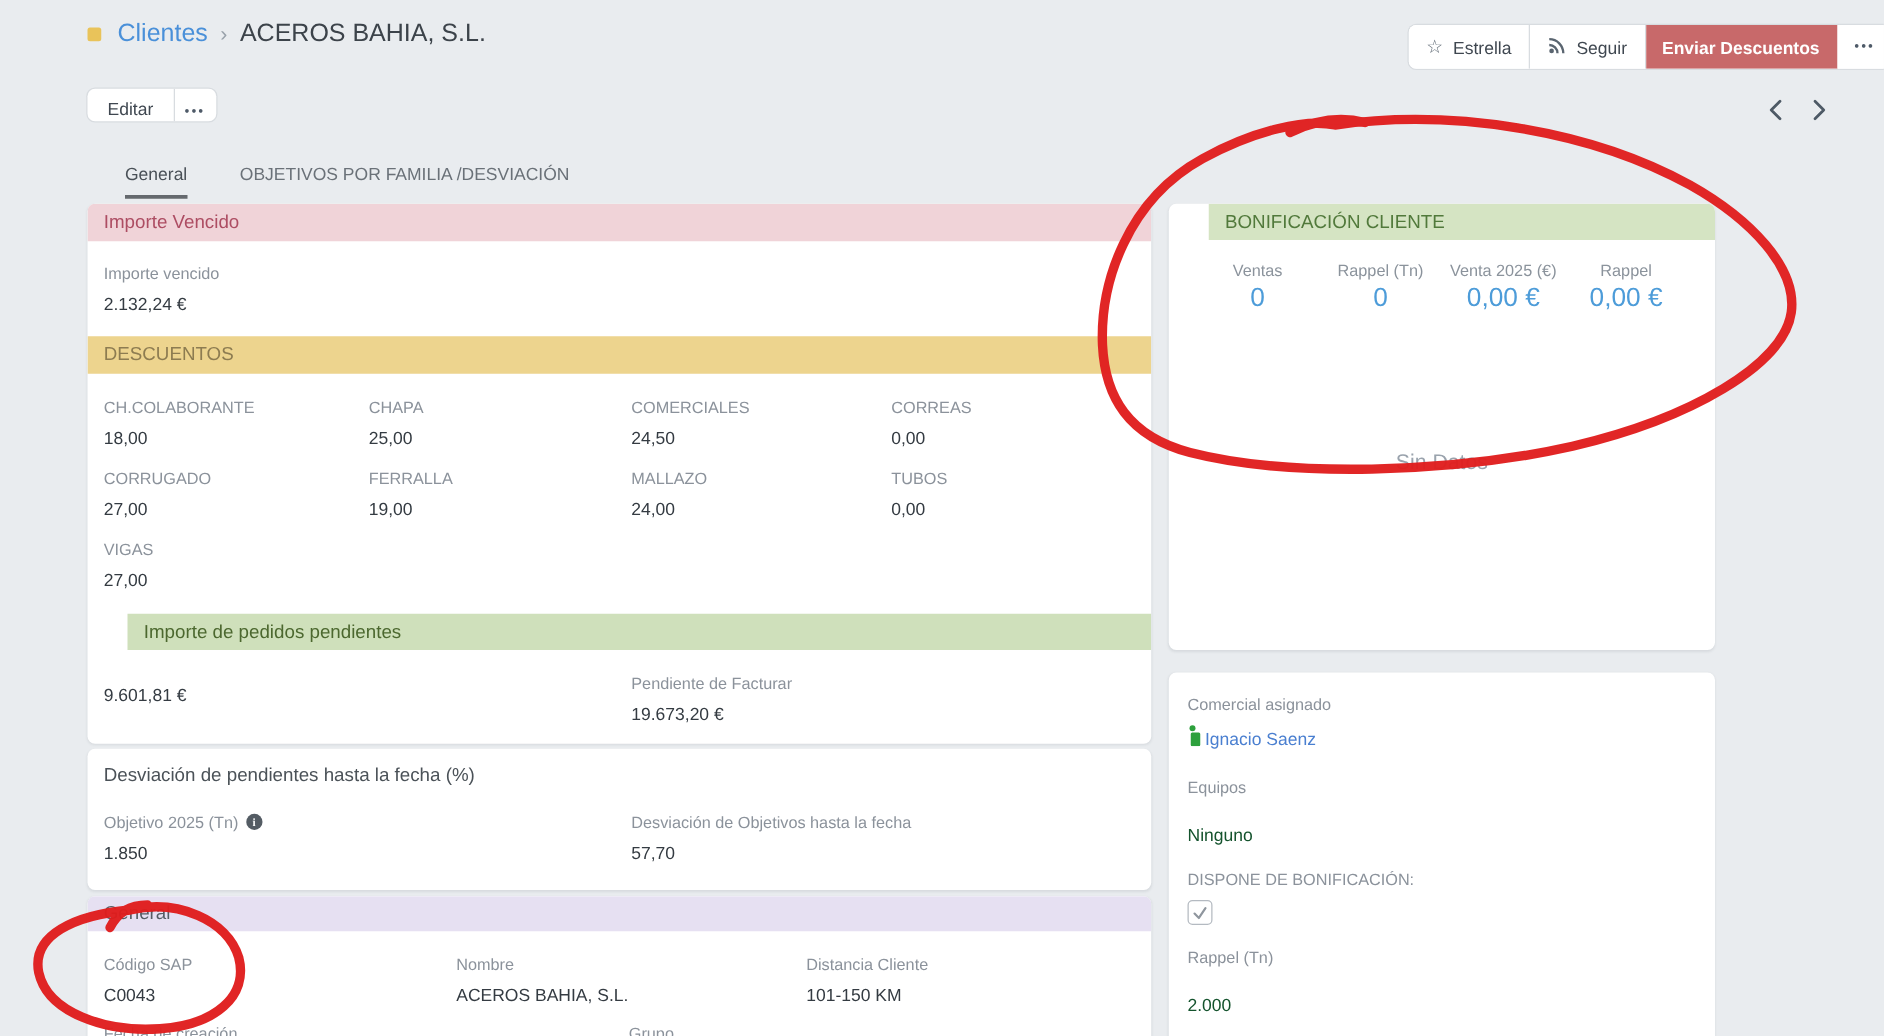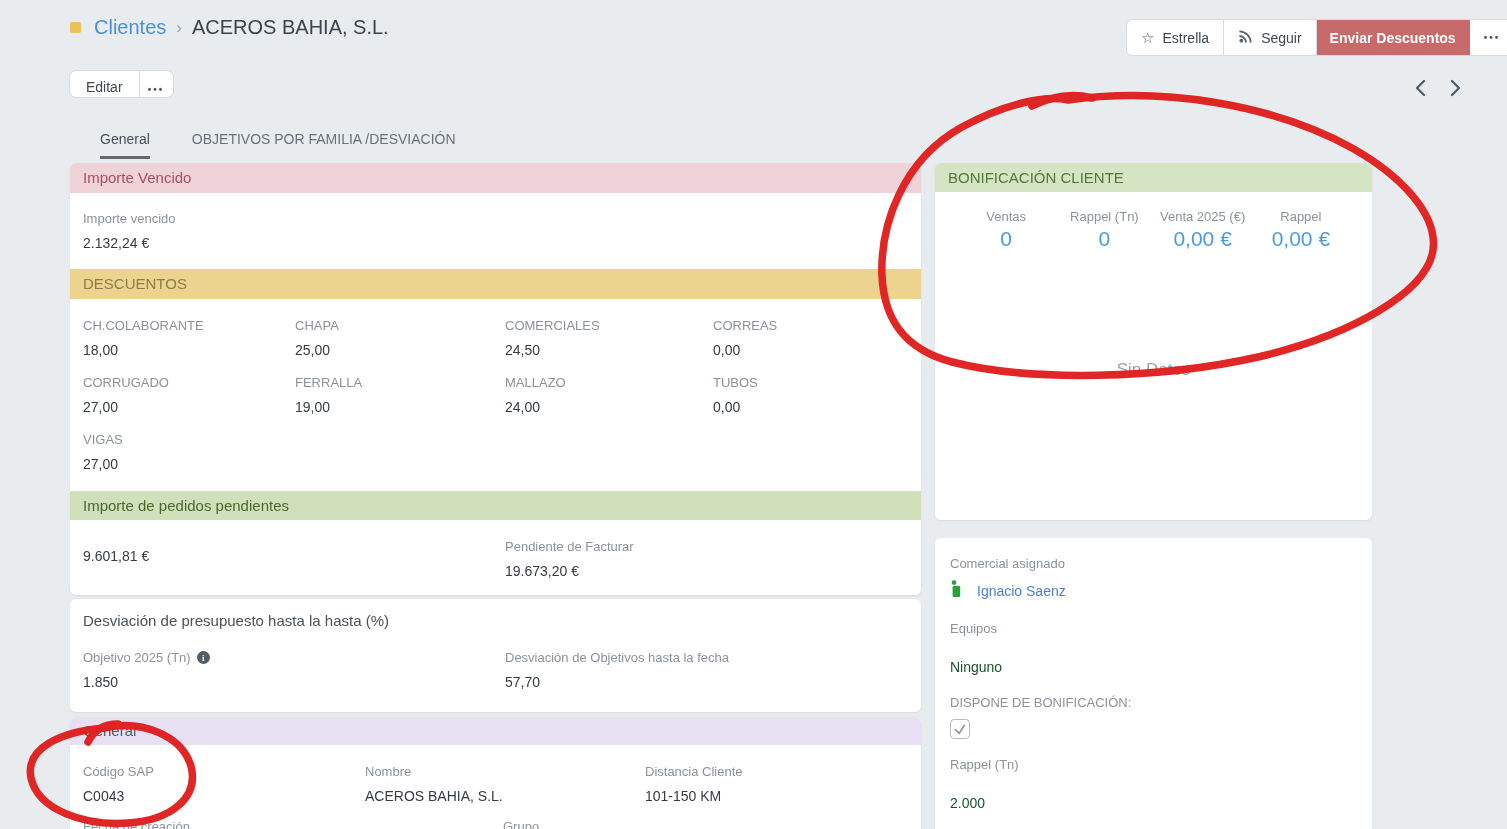--- a/index.html
+++ b/index.html
@@ -37,21 +37,21 @@
   .tabs { position:absolute; left:100px; top:131px; display:flex; gap:42px; font-size:14px; }
   .tab { padding-bottom:9px; color:#6a7178; cursor:pointer; }
   .tab.active { color:#495057; border-bottom:3px solid #65696e; }
   
   .main-col { position:absolute; left:70px; top:163px; width:851px; }
   .card { background:#fff; border-radius:6px; box-shadow:0 1px 2px rgba(60,70,80,.10); overflow:hidden; }
   .mb4 { margin-bottom:4px; } .mb5 { margin-bottom:5px; }
   .sec-header { height:30px; line-height:30px; padding:0 13px; font-size:15px; }
   .sec-pink   { background:#f0d3d8; color:#ad4d63; }
   .sec-yellow { background:#edd48e; color:#8d7c51; }
-  .sec-green  { background:#cfe0bb; color:#4c682f; height:29px; line-height:29px; }
+  .sec-green  { background:#cfe0bb; color:#4c682f; height:29px; line-height:29px;margin-left:32px; }
   .sec-purple { background:#e6e0f2; color:#555c64; height:28px; line-height:28px; }
   .sec-plain  { padding:13px 13px 0 13px; font-size:15px; color:#4b5258; }
   .fields { display:grid; padding:19px 13px; }
   .p1 { padding:18px 13px 18px 13px; }
   .g4 { grid-template-columns:212px 210px 208px 1fr; row-gap:17px; padding-bottom:19px; }
   .g2 { grid-template-columns:422px 1fr; padding-bottom:16px; }
   .g3 { grid-template-columns:282px 280px 1fr; }
   .label { font-size:13px; color:#8b929b; display:flex; align-items:center; gap:6px; }
   .value { font-size:14px; color:#343b42; margin-top:9px; }
   .info-dot { width:13px; height:13px; border-radius:50%; background:#545c64; color:#fff;
@@ -63,21 +63,21 @@
   .card-bonif { position:absolute; left:935px; top:163px; width:437px; height:357px; }
   .kpis { display:flex; padding:17px 22px 0 22px; }
   .kpi { flex:1; text-align:center; }
   .kpi .klabel { font-size:13px; color:#8b939c; }
   .kpi .kvalue { font-size:21px; color:#4d9cd9; margin-top:3px; }
   .empty-state { position:absolute; top:197px; left:0; width:100%; text-align:center; font-size:17px; color:#9aa3ad; }
   .card-side { position:absolute; left:935px; top:538px; width:437px; height:320px; padding:0 15px; }
   .flabel { font-size:13px; color:#8b929b; }
   .fvalue { font-size:14px; color:#14532d; margin-top:23px; }
   .mt18 { margin-top:18px; } .mt20 { margin-top:20px; }
-  .assignee-row { display:flex; align-items:center; gap:14px; margin-top:9px; }
+  .assignee-row { display:flex; align-items:center; gap:1px; margin-top:9px; }
   .assignee-link { font-size:14px; color:#4a7fd0; cursor:pointer; }
   .checkbox { width:20px; height:20px; border:1px solid #b4bac1; border-radius:4px; margin-top:9px;
     display:flex; align-items:center; justify-content:center; background:#fff; cursor:pointer; }
   
   .annotation { position:absolute; left:0; top:0; width:1507px; height:829px; pointer-events:none; z-index:50; }
 </style>
 </head>
 <body>
 
 <div class="breadcrumb">
@@ -190,21 +190,21 @@
         <div class="value">9.601,81 €</div>
       </div>
       <div class="field">
         <div class="label">Pendiente de Facturar</div>
         <div class="value">19.673,20 €</div>
       </div>
     </div>
   </div>
 
   <div class="card mb5">
-    <div class="sec-plain">Desviación de presupuesto hasta la hasta (%)</div>
+    <div class="sec-plain">Desviación de pendientes hasta la fecha (%)</div>
     <div class="fields g2" style="padding-top:21px; padding-bottom:22px;">
       <div class="field">
         <div class="label">
           <span>Objetivo 2025 (Tn)</span>
           <span class="info-dot">i</span>
         </div>
         <div class="value">1.850</div>
       </div>
       <div class="field">
         <div class="label">Desviación de Objetivos hasta la fecha</div>

